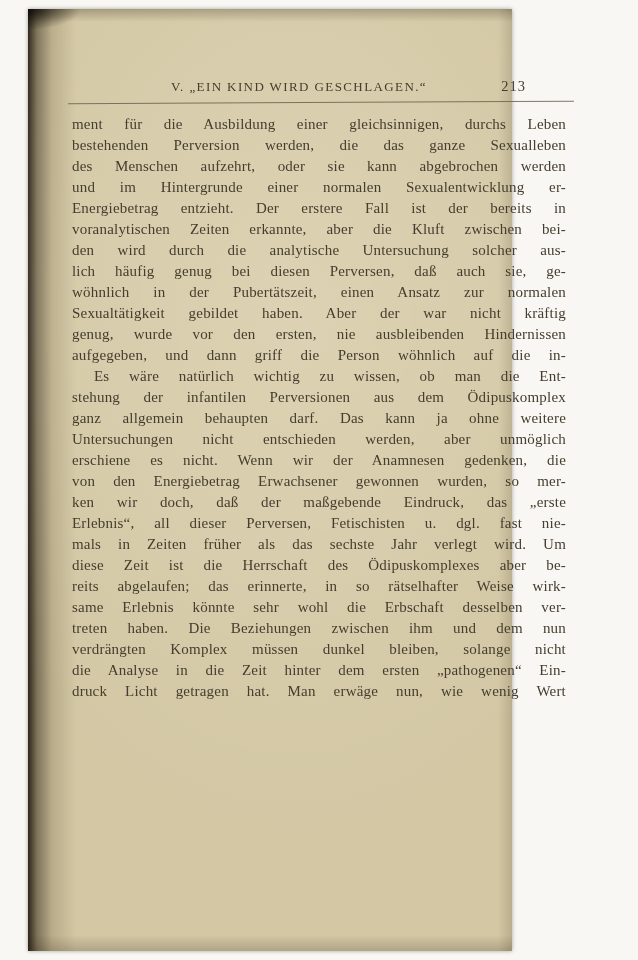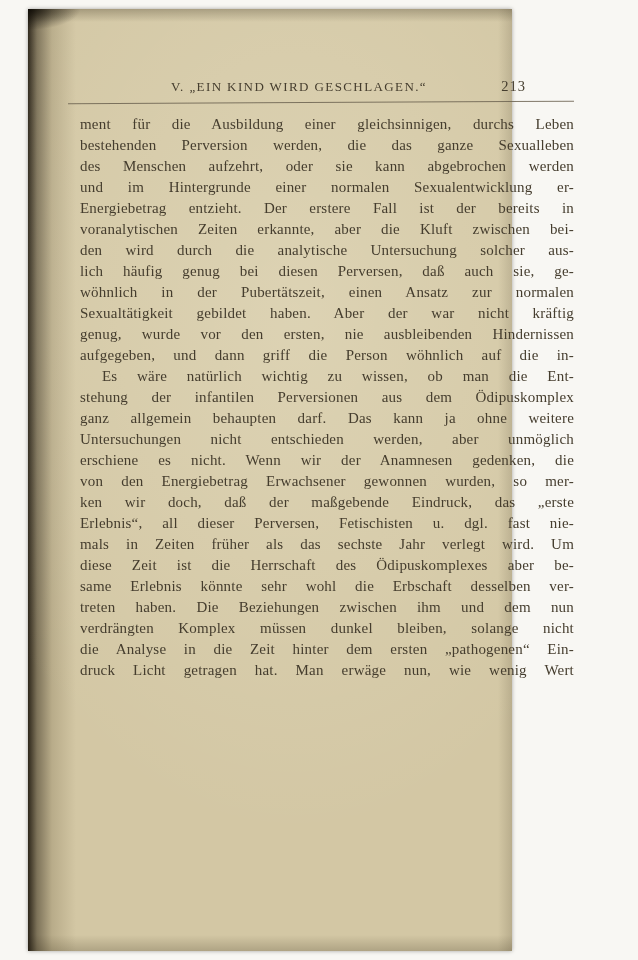--- a/index.html
+++ b/index.html
@@ -79,21 +79,20 @@
   
   .body-text {
     position: absolute;
     top: 105px;
     left: 44px;
     width: 494px;
     font-size: 15px;
     line-height: 21px;
     letter-spacing: 0.2px;
     color: var(--ink, #453d2e);
-    margin-left: 8px;
   }
   .paragraph {
     margin: 0;
   }
   .line {
     text-align: justify;
     text-align-last: justify;
     white-space: normal;
   }
   .line.flush-left {
@@ -135,20 +134,21 @@
           <div class="line indent">Es wäre natürlich wichtig zu wissen, ob man die Ent-</div>
           <div class="line">stehung der infantilen Perversionen aus dem Ödipuskomplex</div>
           <div class="line">ganz allgemein behaupten darf. Das kann ja ohne weitere</div>
           <div class="line">Untersuchungen nicht entschieden werden, aber unmöglich</div>
           <div class="line">erschiene es nicht. Wenn wir der Anamnesen gedenken, die</div>
           <div class="line">von den Energiebetrag Erwachsener gewonnen wurden, so mer-</div>
           <div class="line">ken wir doch, daß der maßgebende Eindruck, das „erste</div>
           <div class="line">Erlebnis“, all dieser Perversen, Fetischisten u. dgl. fast nie-</div>
           <div class="line">mals in Zeiten früher als das sechste Jahr verlegt wird. Um</div>
           <div class="line">diese Zeit ist die Herrschaft des Ödipuskomplexes aber be-</div>
+          <div class="line">reits abgelaufen; das erinnerte, in so rätselhafter Weise wirk-</div>
           <div class="line">same Erlebnis könnte sehr wohl die Erbschaft desselben ver-</div>
           <div class="line">treten haben. Die Beziehungen zwischen ihm und dem nun</div>
           <div class="line">verdrängten Komplex müssen dunkel bleiben, solange nicht</div>
           <div class="line">die Analyse in die Zeit hinter dem ersten „pathogenen“ Ein-</div>
           <div class="line">druck Licht getragen hat. Man erwäge nun, wie wenig Wert</div>
         </div>
       </div>
 
   </div>
 </div>

